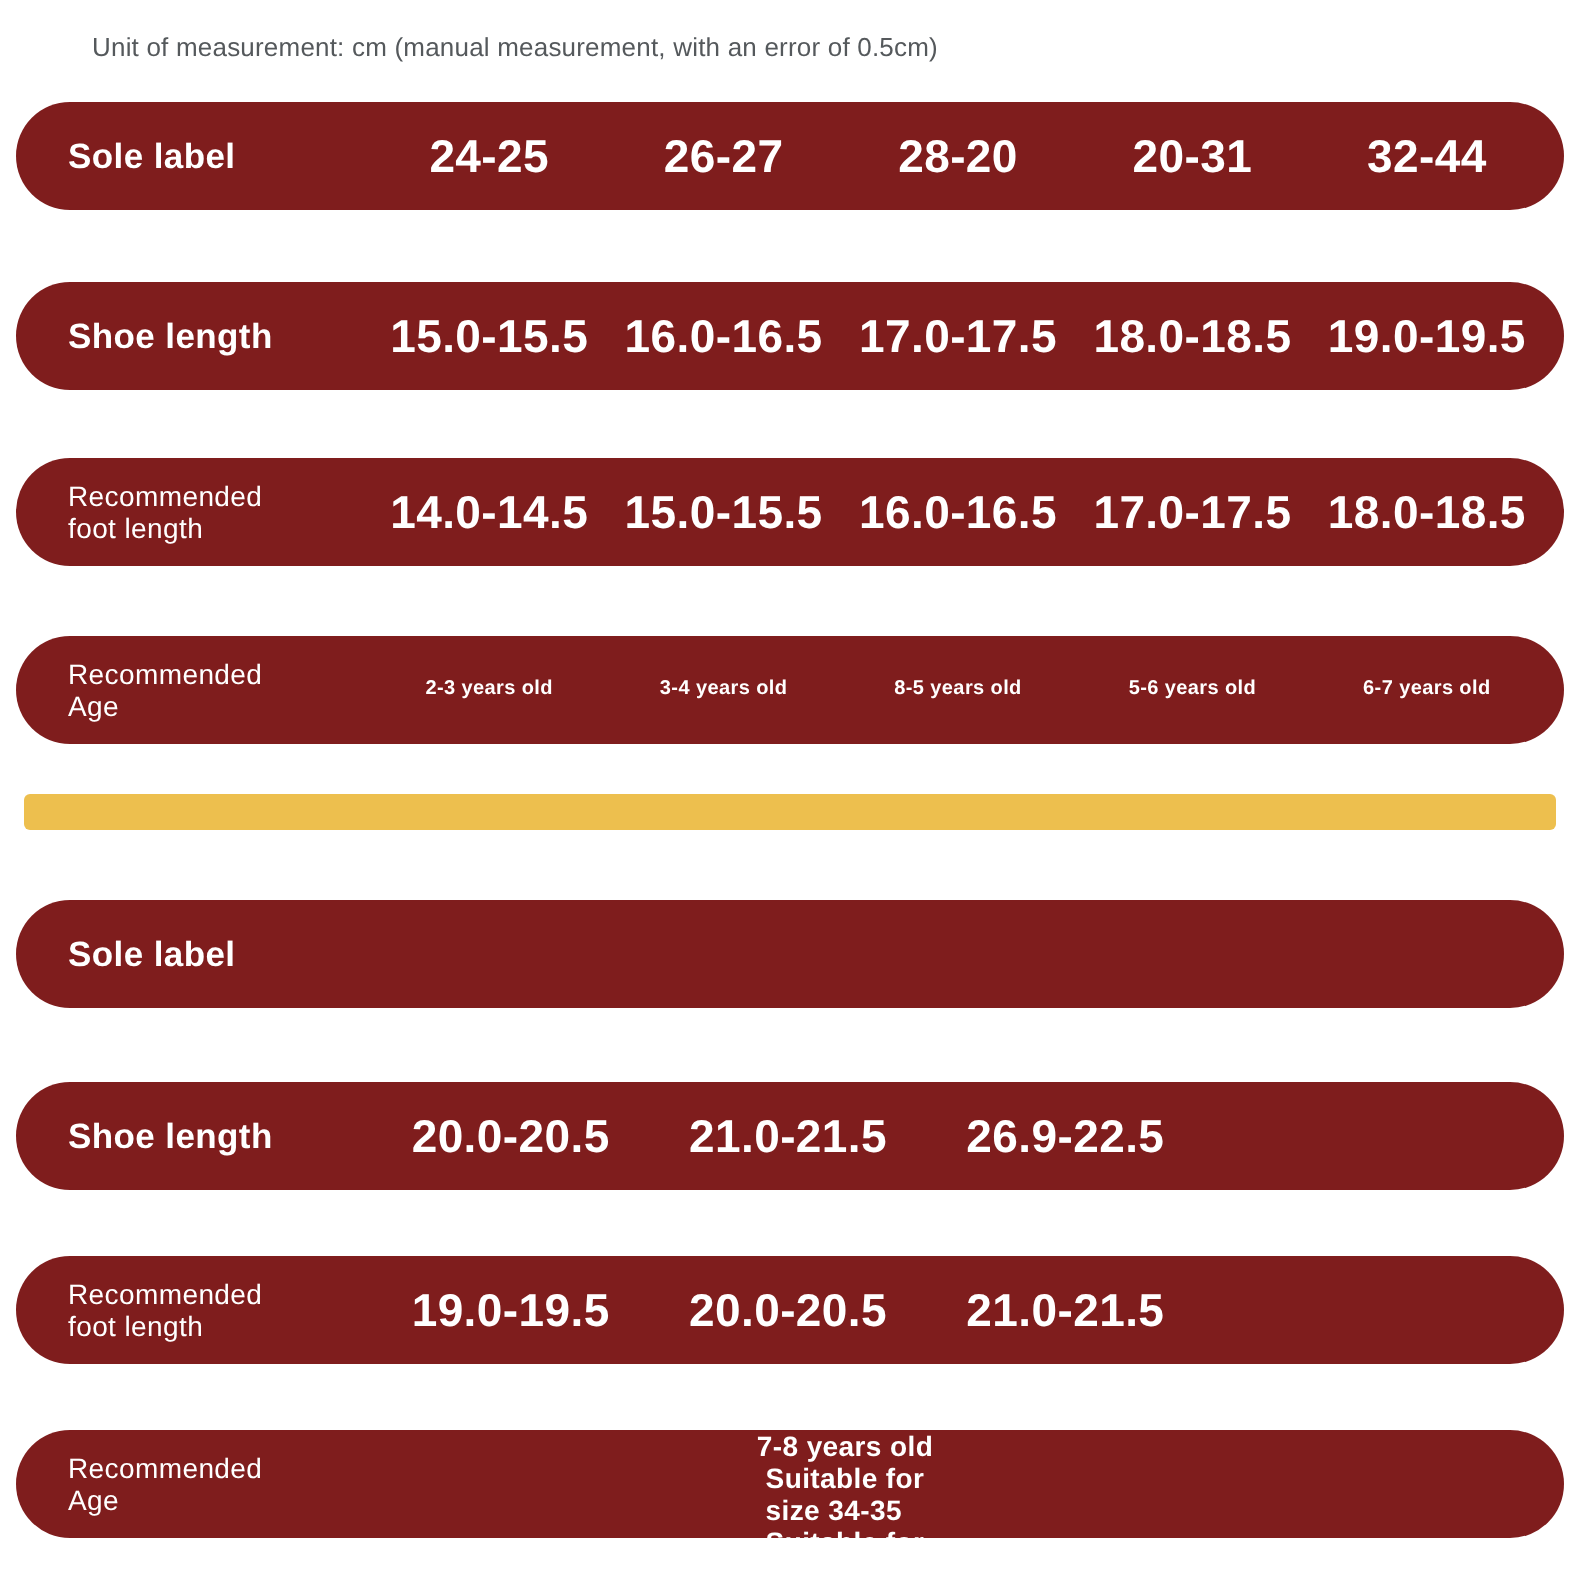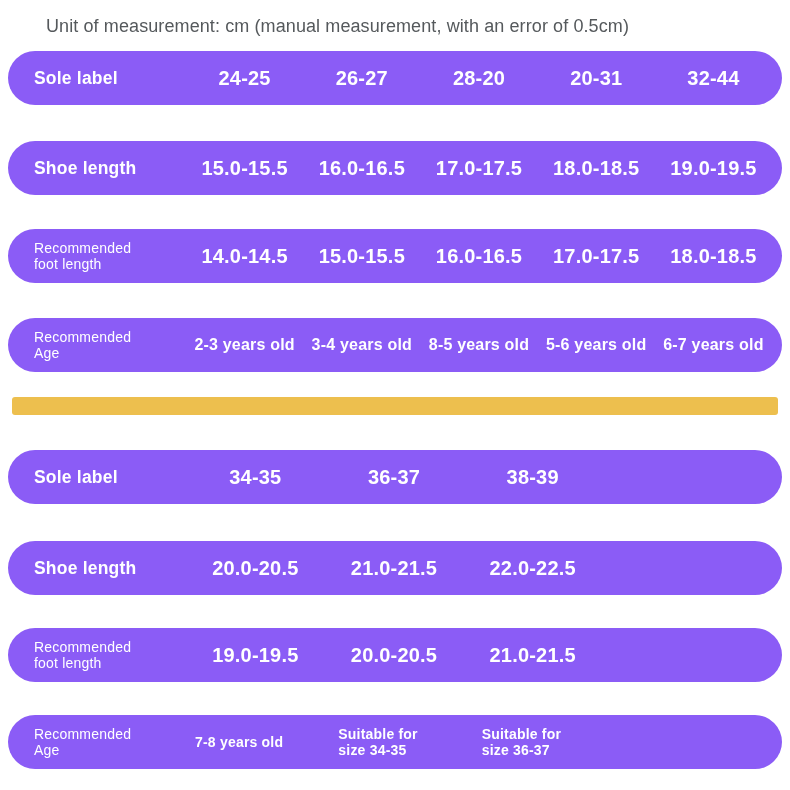--- a/index.html
+++ b/index.html
@@ -16,31 +16,31 @@
   .page {
     position: relative;
     width: 790px;
     height: 790px;
     box-sizing: border-box;
   }
   .note {
     position: absolute;
     left: 46px;
     top: 16px;
-    font-size: 18px;
+    font-size: 13px;
     color: #55595c;
     letter-spacing: 0.1px;
     white-space: nowrap;
   }
   .bar {
     position: absolute;
     left: 8px;
     width: 774px;
     height: 54px;
-    background: #8b5cf6;
+    background: #7f1d1d;
     border-radius: 27px;
     color: #ffffff;
     box-sizing: border-box;
   }
   .bar .label {
     position: absolute;
     left: 26px;
     top: 0;
     height: 54px;
     display: flex;
@@ -61,29 +61,29 @@
     left: 178px;
     right: 10px;
     top: 0;
     height: 54px;
     display: flex;
     align-items: center;
   }
   .bar .cell {
     flex: 1 1 0;
     text-align: center;
-    font-size: 20px;
+    font-size: 23px;
     font-weight: 700;
     letter-spacing: 0.2px;
     color: #ffffff;
     white-space: pre-line;
     line-height: 1.15;
   }
   .bar.age .cell {
-    font-size: 16px;
+    font-size: 10px;
     font-weight: 700;
   }
   .bar.age2 .cell {
     font-size: 14px;
     font-weight: 700;
     text-align: left;
     padding-left: 8px;
   }
   .bar.len2 .cell,
   .bar.sole2 .cell,
@@ -149,50 +149,45 @@
       <div class="cell">8-5 years old</div>
       <div class="cell">5-6 years old</div>
       <div class="cell">6-7 years old</div>
     </div>
   </div>
 
   <div class="divider" style="top:397px;"></div>
 
   <div class="bar sole2" style="top:450px;">
     <div class="label">Sole label</div>
-    <div class="cells" style="left:178px; right:180px;">
-      <div class="cell">34-35</div>
-      <div class="cell">36-37</div>
-      <div class="cell">38-39</div>
-    </div>
   </div>
 
   <div class="bar shoe2" style="top:541px;">
     <div class="label">Shoe length</div>
     <div class="cells" style="left:178px; right:180px;">
       <div class="cell">20.0-20.5</div>
       <div class="cell">21.0-21.5</div>
-      <div class="cell">22.0-22.5</div>
+      <div class="cell">26.9-22.5</div>
     </div>
   </div>
 
   <div class="bar small-label len2" style="top:628px;">
     <div class="label">Recommended
 foot length</div>
     <div class="cells" style="left:178px; right:180px;">
       <div class="cell">19.0-19.5</div>
       <div class="cell">20.0-20.5</div>
       <div class="cell">21.0-21.5</div>
     </div>
   </div>
 
   <div class="bar small-label age2" style="top:715px;">
     <div class="label">Recommended
 Age</div>
-    <div class="cells" style="left:179px; right:165px;">
+    <div class="cells" style="left:212px; right:165px;flex-direction:column;">
       <div class="cell">7-8 years old</div>
       <div class="cell">Suitable for
 size 34-35</div>
       <div class="cell">Suitable for
 size 36-37</div>
     </div>
   </div>
 
 </div>
 

